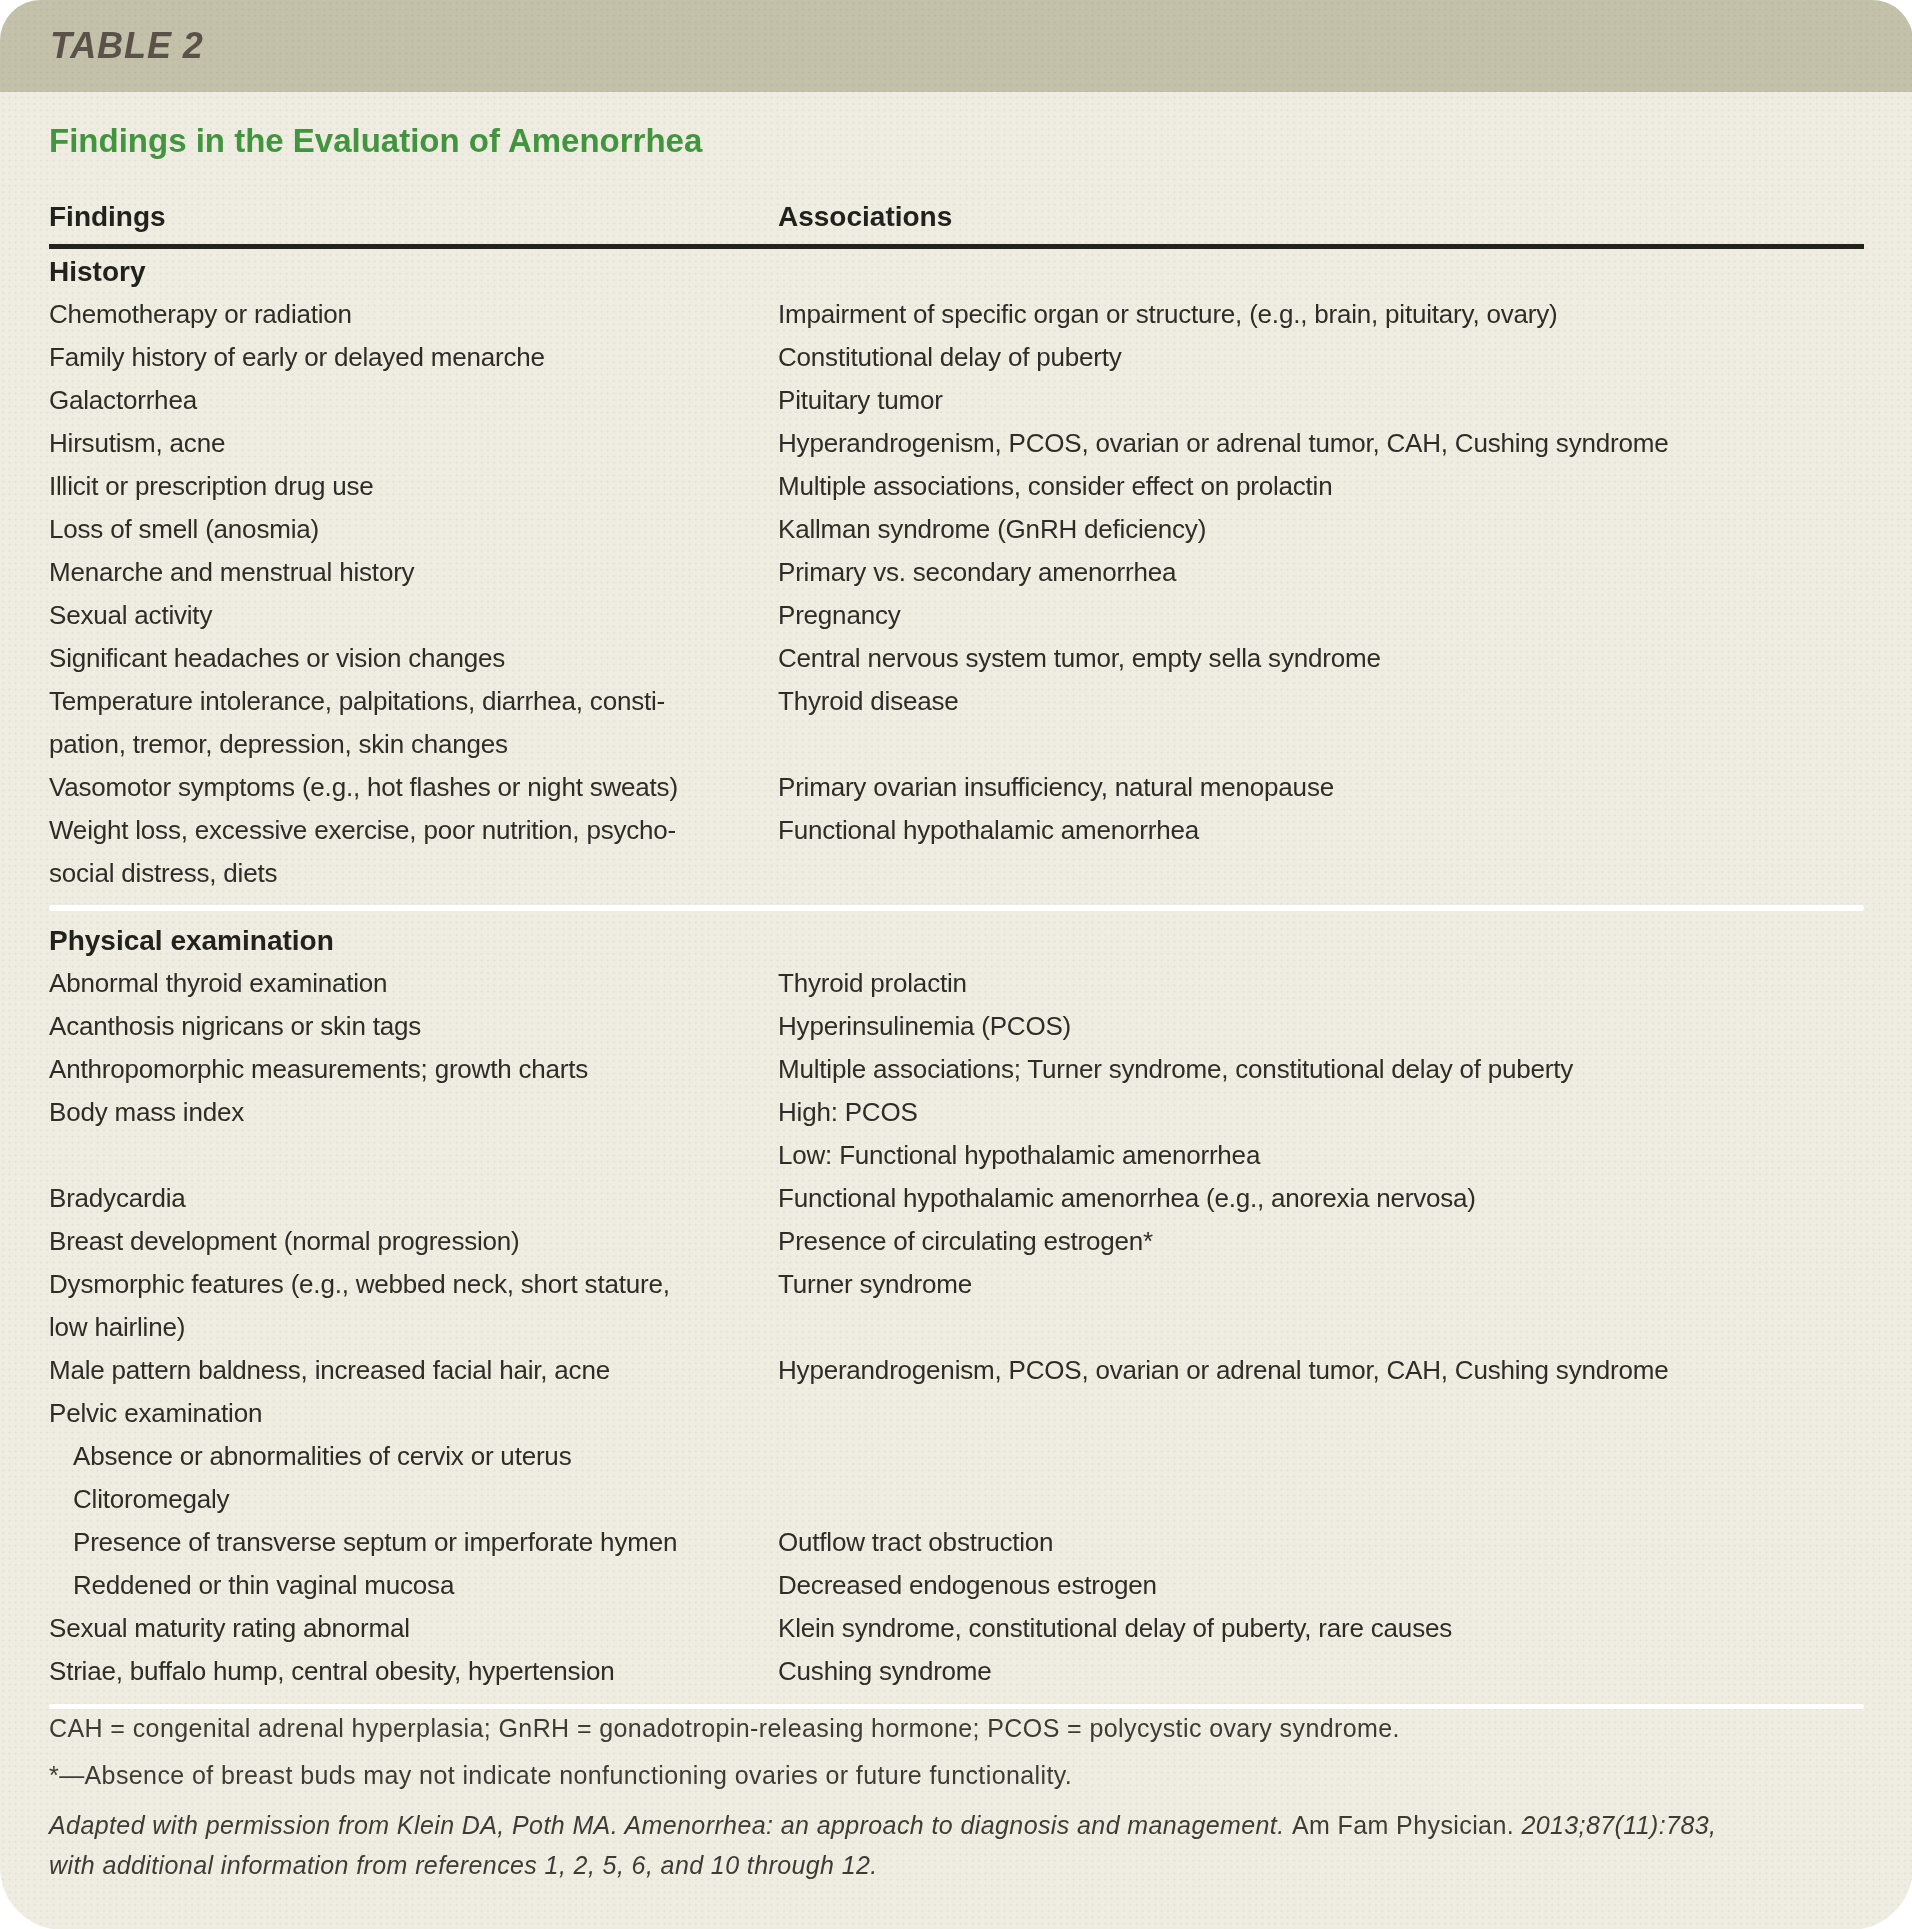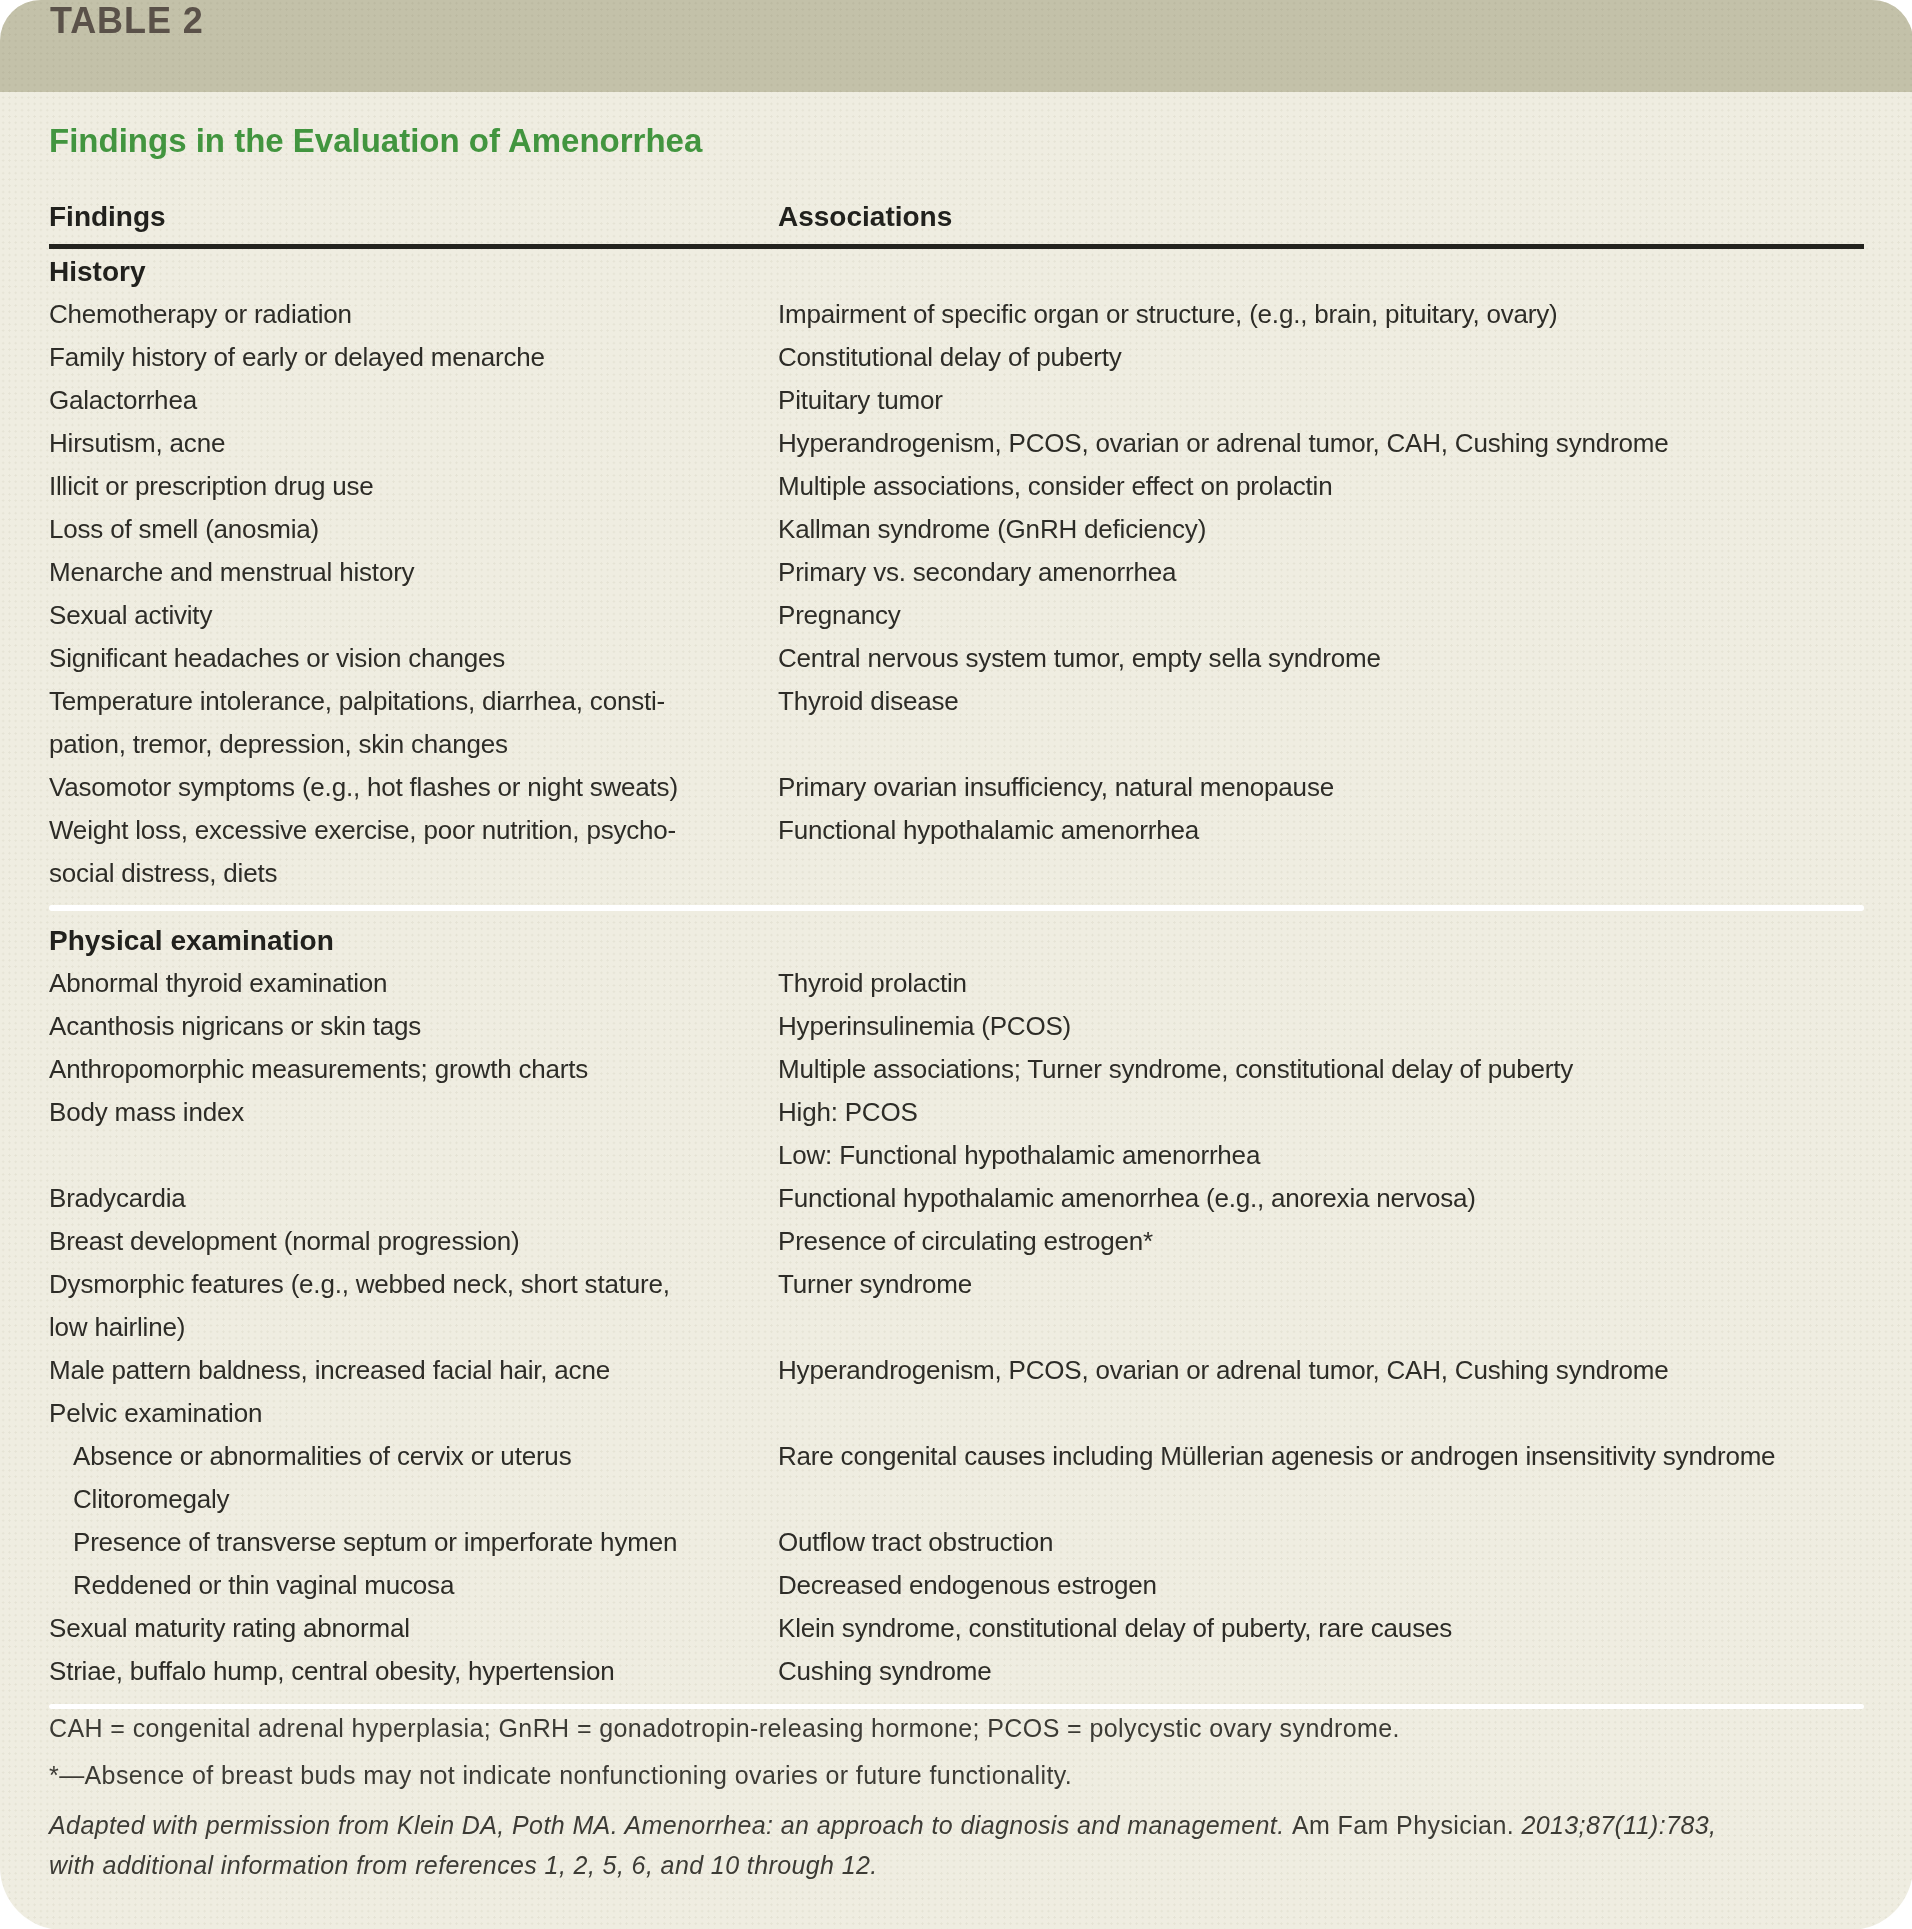--- a/index.html
+++ b/index.html
@@ -12,22 +12,23 @@
     border-radius:41px 41px 63px 63px;
     overflow:hidden;
     font-family:"Liberation Sans", sans-serif;
     box-sizing:border-box;
   }
   .hdr {
     height:92px;
     background:#c3c1a9;
     background-image: radial-gradient(rgba(140,136,110,0.14) 1.1px, transparent 1.2px);
     background-size:6.3px 6.3px;
-    display:flex; align-items:flex-start;
+    display:flex; align-items:center;
     padding-left:50px;
+    font-style:italic;
   }
   .hdr-label {
     font-size:36px; font-weight:bold; color:#5a5149; letter-spacing:0.9px;
   }
   .body { padding:0 49px; }
   .title {
     margin:27px 0 0 0;
     font-size:33px; line-height:43px; font-weight:bold; color:#42953f;
   }
   .colhead {
@@ -164,21 +165,20 @@
     <div class="row">
       <div class="cell">Male pattern baldness, increased facial hair, acne</div>
       <div class="cell">Hyperandrogenism, PCOS, ovarian or adrenal tumor, CAH, Cushing syndrome</div>
     </div>
     <div class="row">
       <div class="cell">Pelvic examination</div>
       <div class="cell"></div>
     </div>
     <div class="row">
       <div class="cell indent">Absence or abnormalities of cervix or uterus</div>
-      <div class="cell">Rare congenital causes including Müllerian agenesis or androgen insensitivity syndrome</div>
     </div>
     <div class="row">
       <div class="cell indent">Clitoromegaly</div>
     </div>
     <div class="row">
       <div class="cell indent">Presence of transverse septum or imperforate hymen</div>
       <div class="cell">Outflow tract obstruction</div>
     </div>
     <div class="row">
       <div class="cell indent">Reddened or thin vaginal mucosa</div>

